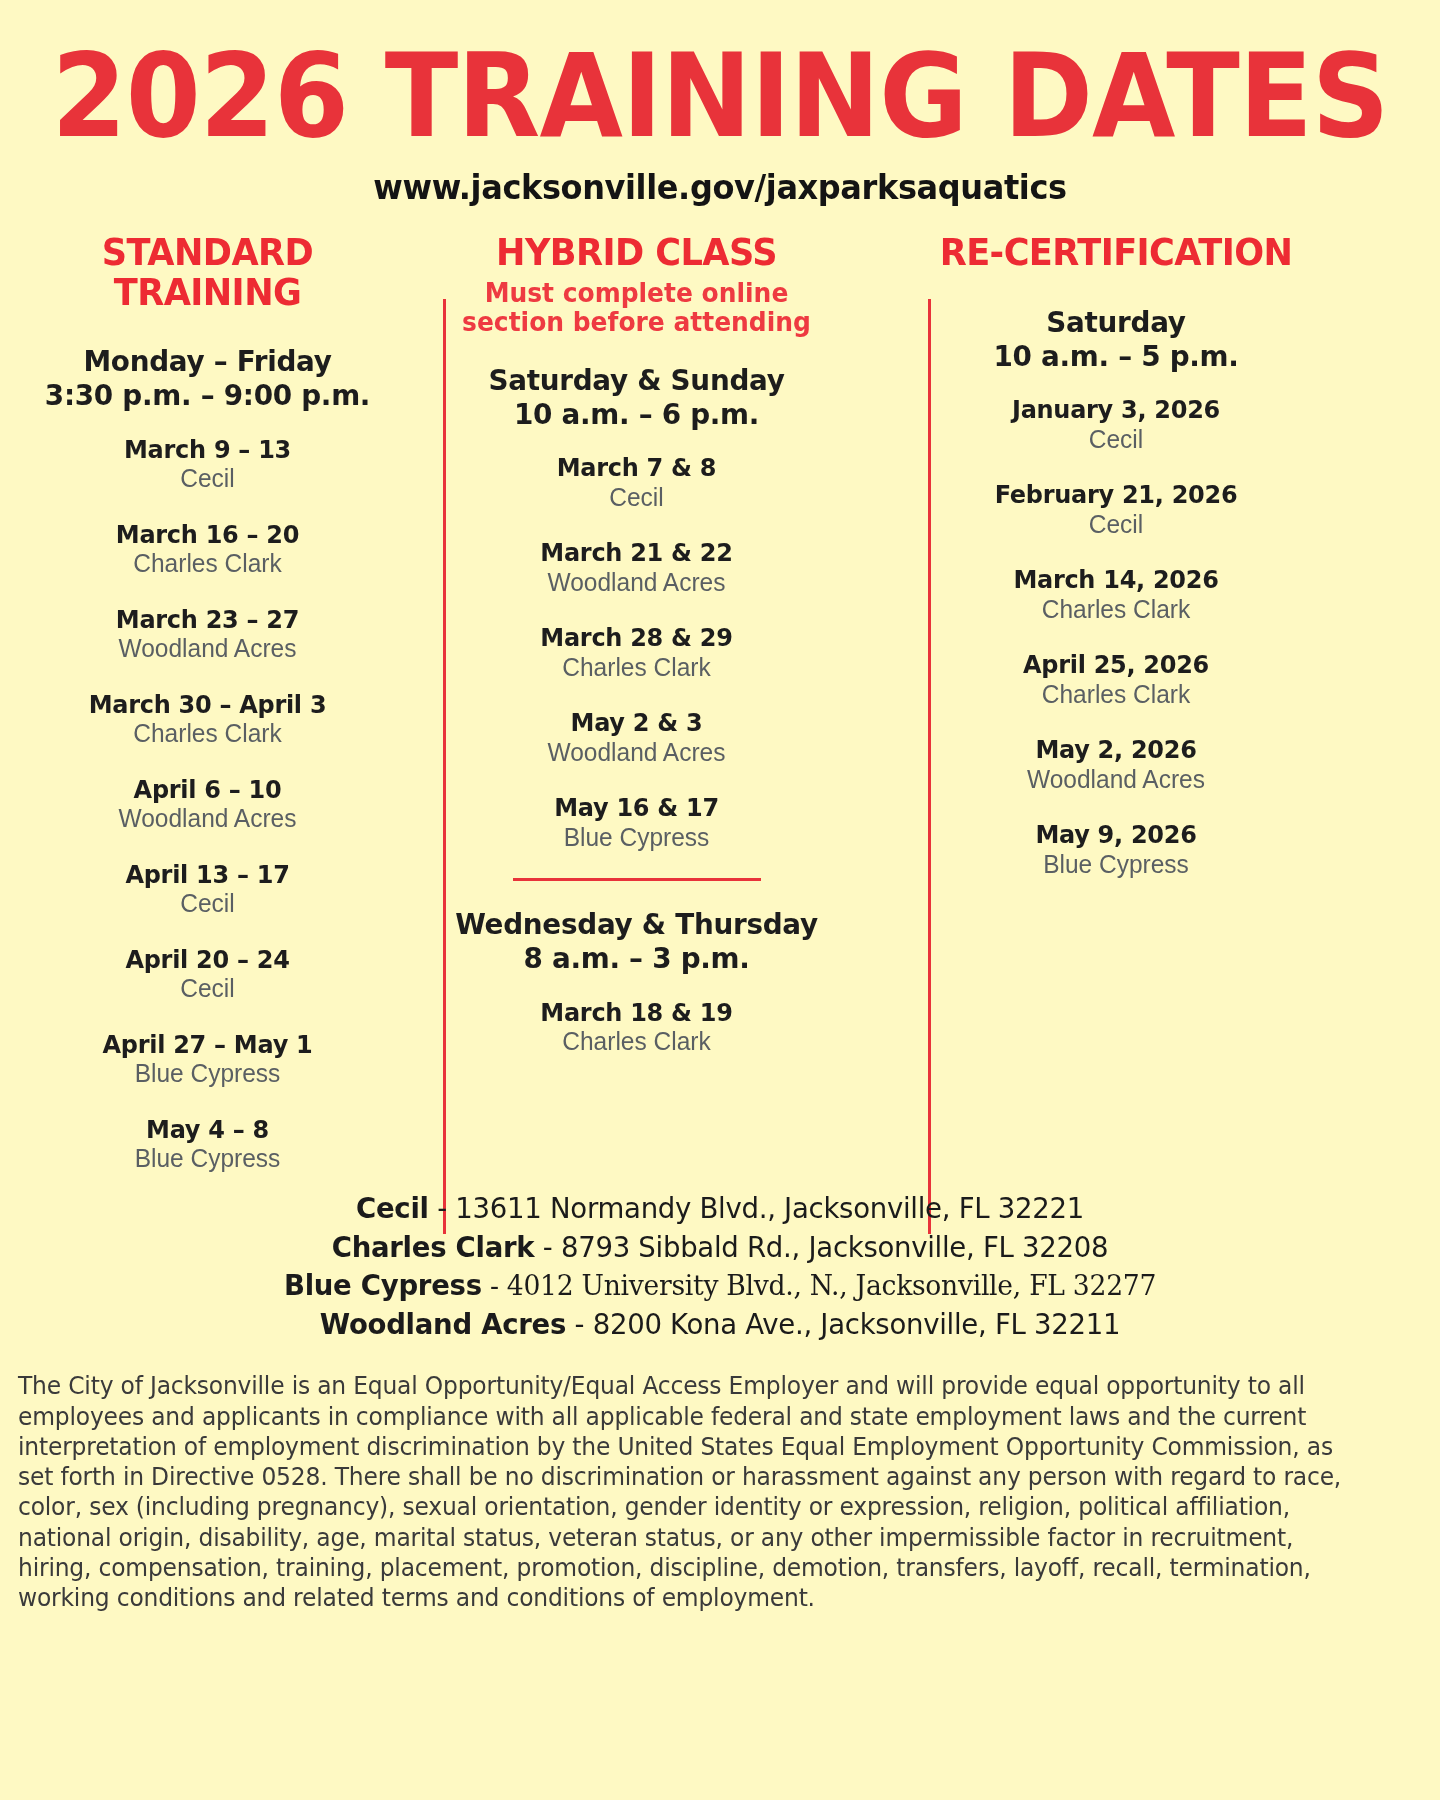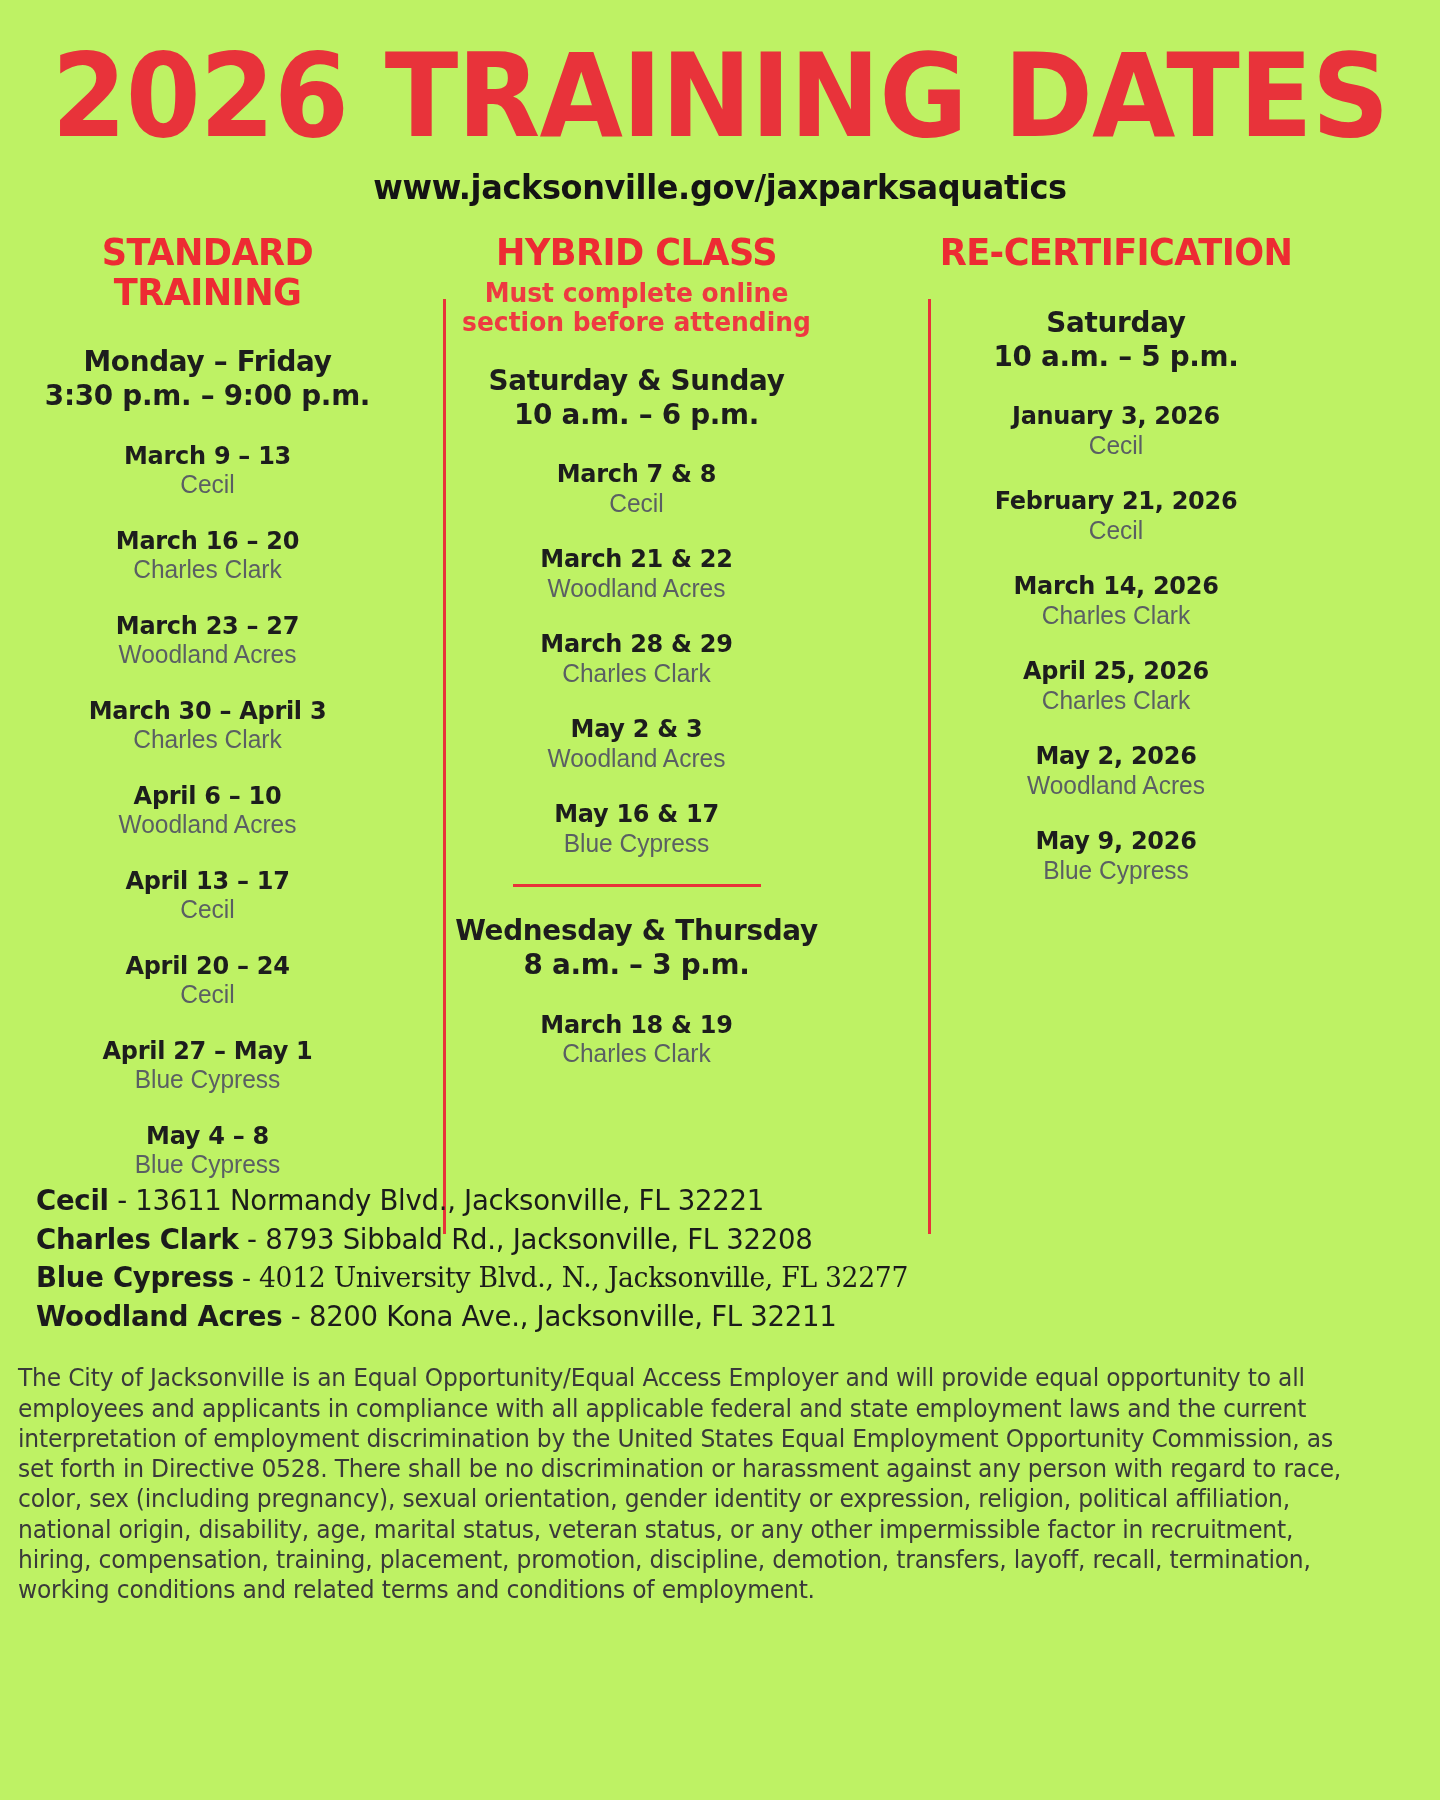--- a/index.html
+++ b/index.html
@@ -12,21 +12,21 @@
     height: 1800px;
     font-family: "Liberation Sans", sans-serif;
     color: #2b2b2b;
     position: relative;
     overflow: hidden;
   }
   .page {
     width: 1440px;
     height: 1800px;
     position: relative;
-    background: #bef264;
+    background: #fef9c3;
   }
 
   
   .title {
     text-align: center;
     color: #e8333a;
     font-family: "DejaVu Sans", sans-serif;
     font-weight: bold;
     font-size: 116px;
     line-height: 1;
@@ -98,21 +98,21 @@
   .schedule {
     font-family: "DejaVu Sans", sans-serif;
     font-weight: bold;
     font-size: 29px;
     line-height: 1.18;
     text-align: center;
     color: #1d1d1d;
     letter-spacing: -0.3px;
     transform: scaleX(0.96);
   }
-  .entries { margin-top: 28px; }
+  .entries { margin-top: 22px; }
   .entry { text-align: center; margin-bottom: 26px; }
   .entry-date {
     font-family: "DejaVu Sans", sans-serif;
     font-weight: bold;
     font-size: 25px;
     color: #1d1d1d;
     line-height: 1.18;
     letter-spacing: -0.3px;
     transform: scaleX(0.96);
   }
@@ -127,22 +127,22 @@
 
   .hrule {
     height: 3px;
     background: #e8333a;
     width: 248px;
     margin: 12px auto 26px auto;
   }
 
   
   .addresses {
-    text-align: left;
-    margin-top: 8px;
+    text-align: center;
+    margin-top: 16px;
   }
   .addr-line {
     font-family: "DejaVu Sans", sans-serif;
     font-size: 29px;
     color: #1b1b1b;
     line-height: 1.33;
     letter-spacing: -0.3px;
     transform: scaleX(0.95);
   }
   .addr-line b { font-weight: bold; }

